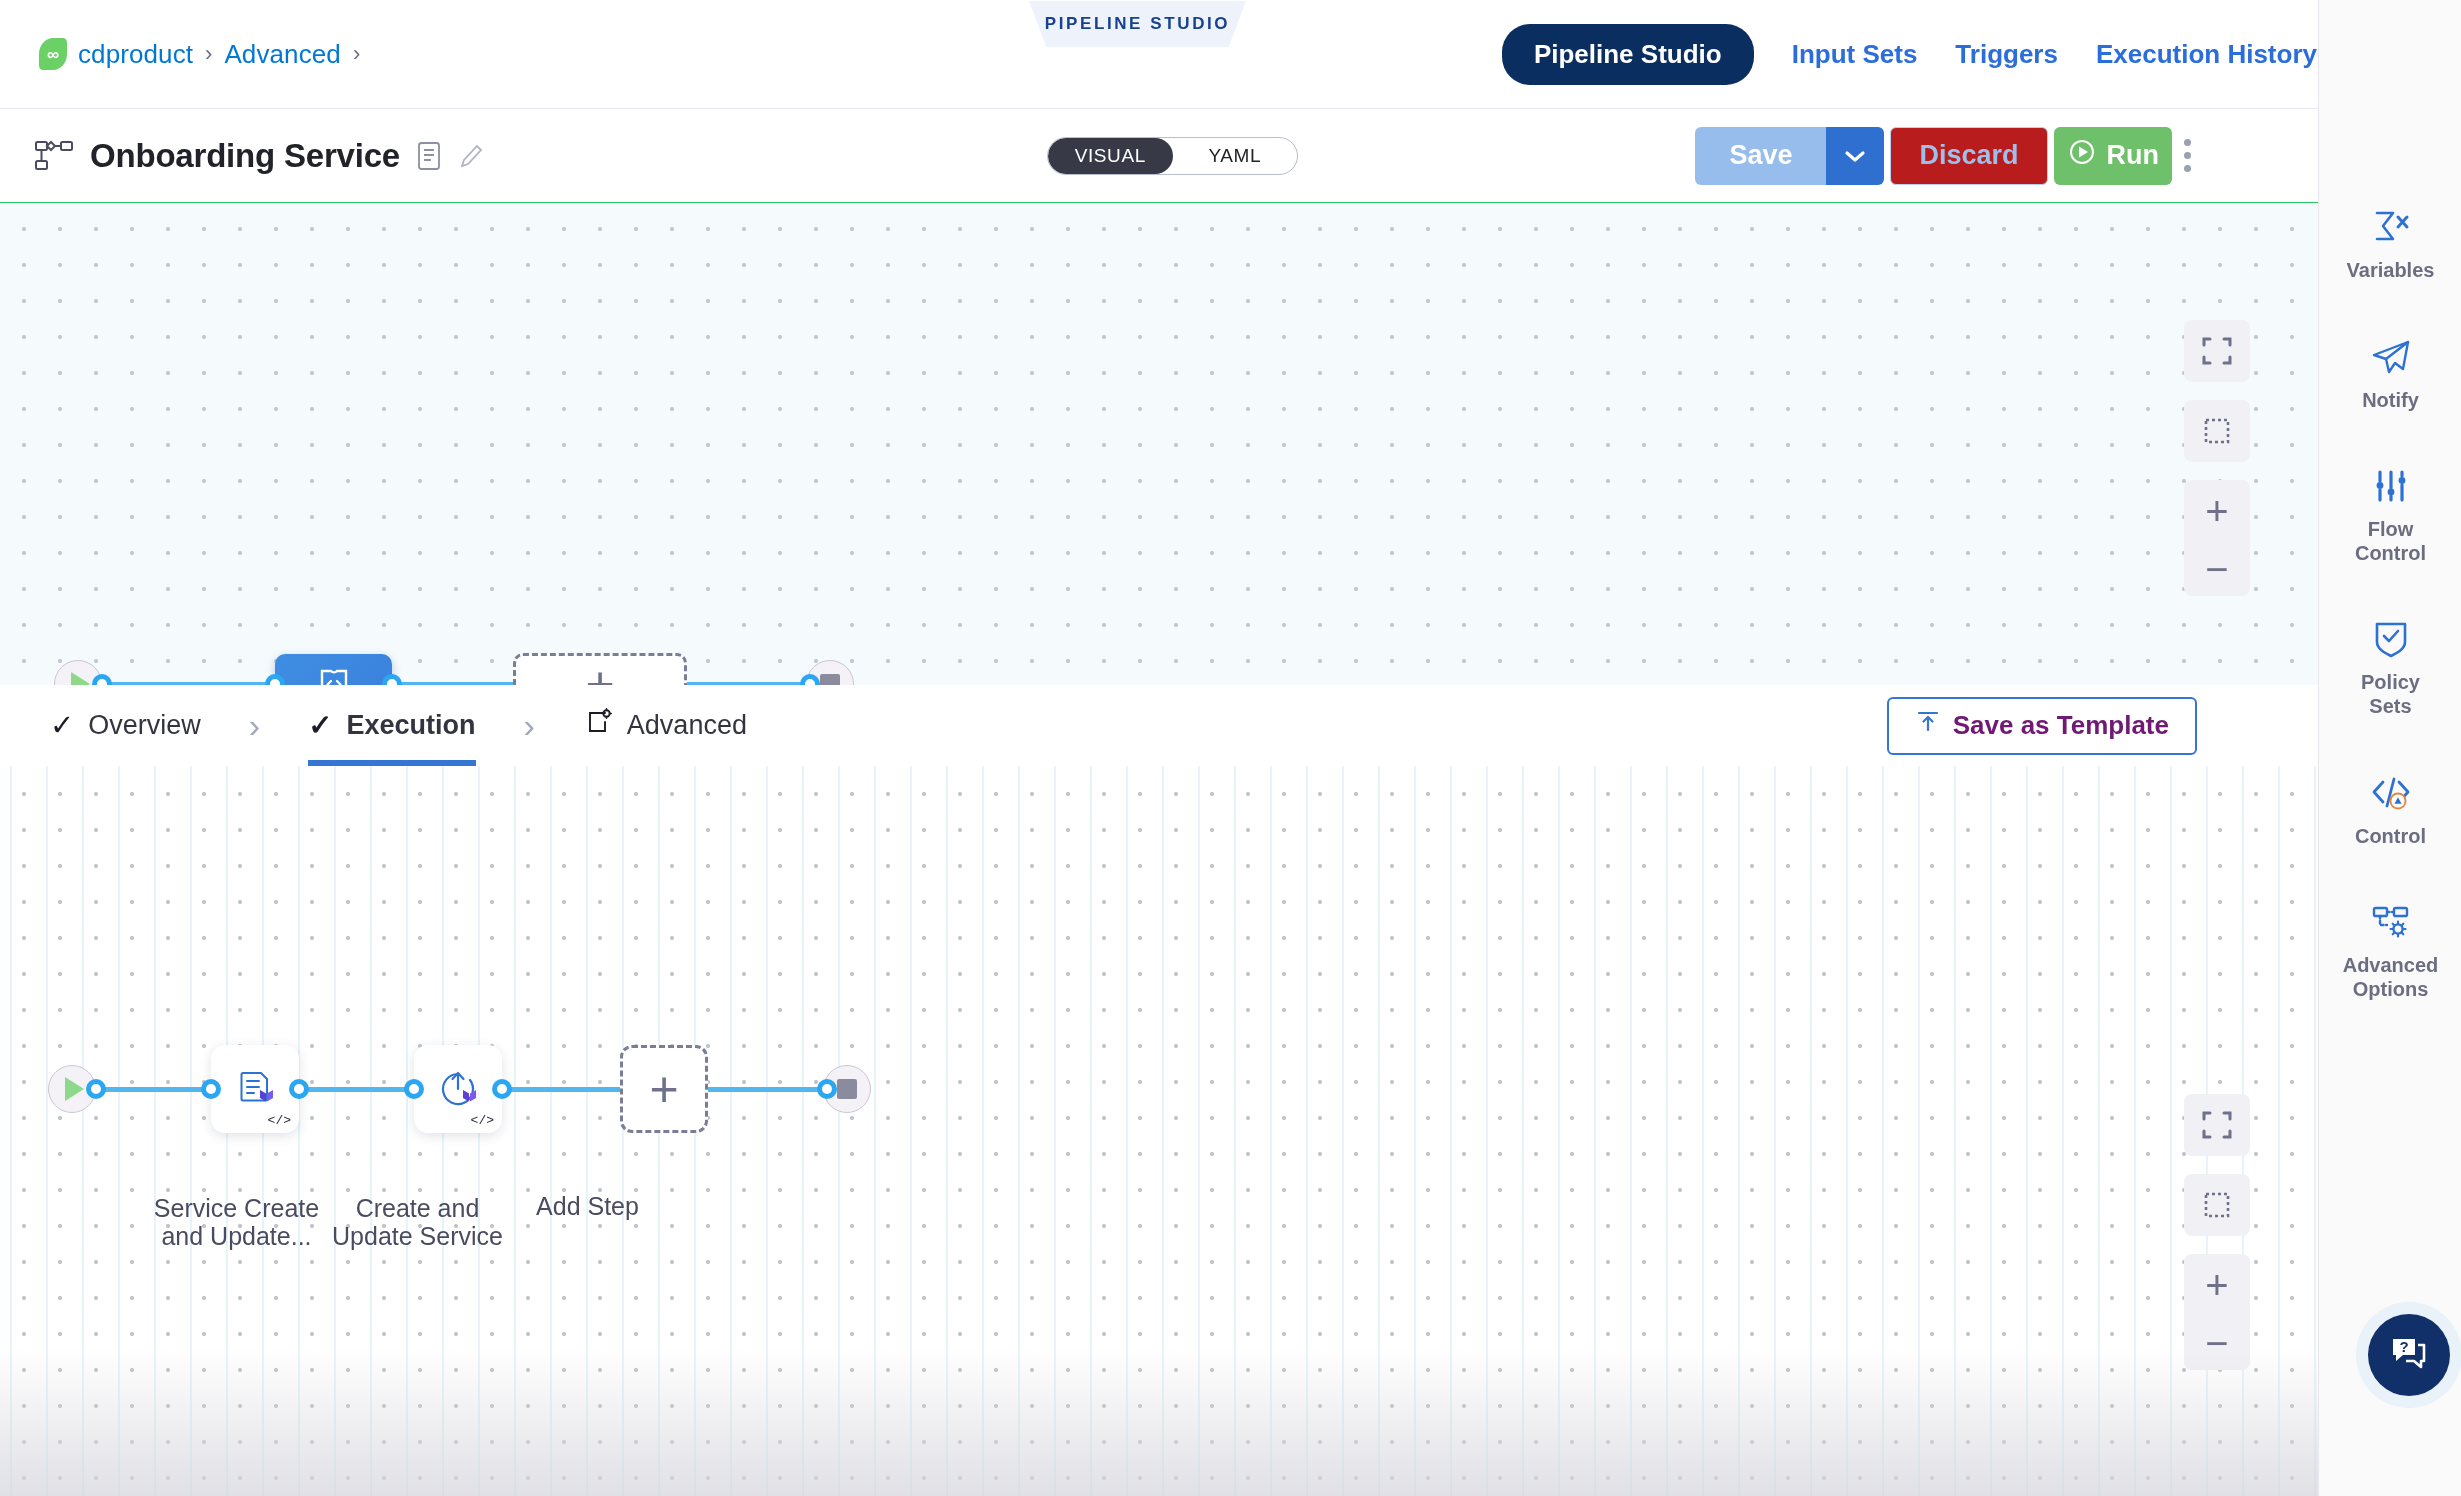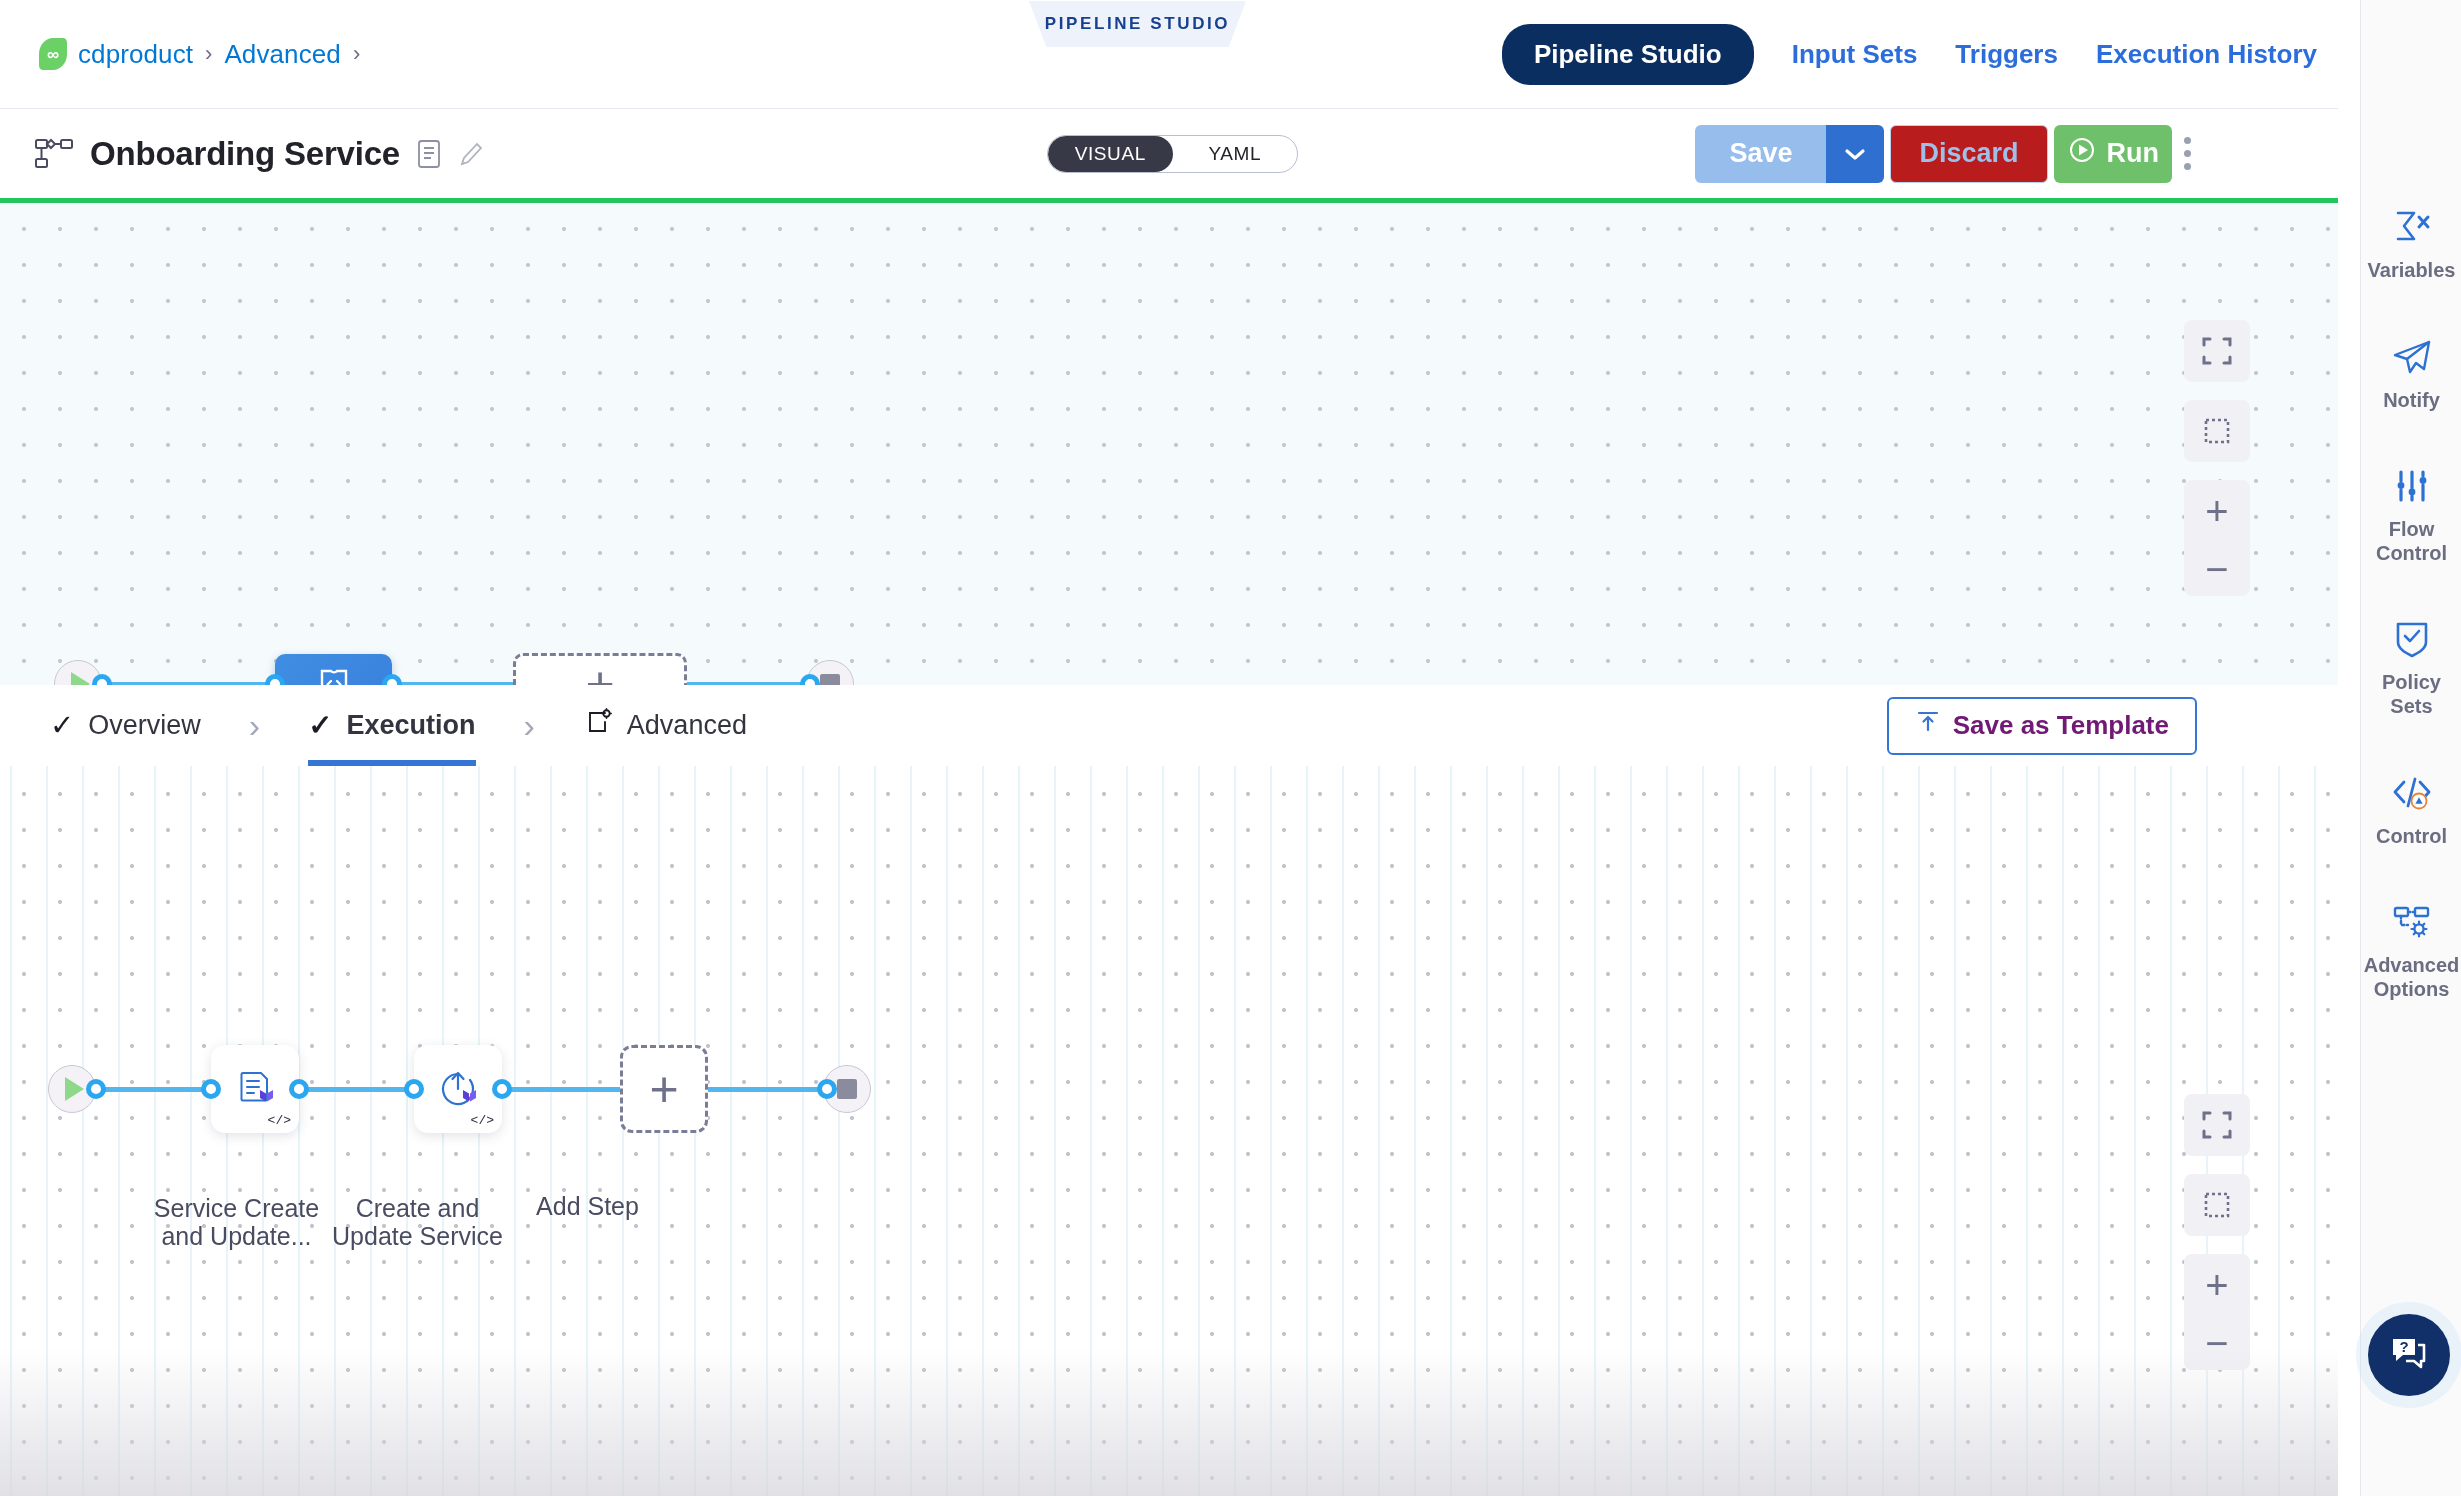--- a/index.html
+++ b/index.html
@@ -58,21 +58,21 @@
     white-space: nowrap;
   }
   .nav-item {
     color: #2a6ddb; font-size: 26px; font-weight: bold;
     cursor: pointer; white-space: nowrap;
   }
 
   
   .title-bar {
     position: absolute; left: 0; top: 109px; width: 2338px; height: 94px;
-    background: #ffffff; border-bottom: 5px solid #22c55e;
+    background: #ffffff; border-bottom: 1px solid #22c55e;
     display: flex; 
   }
   .title-left { display: flex; align-items: center; gap: 16px; padding-left: 34px; }
   .pipeline-icon { width: 40px; height: 34px; }
   .pipeline-title {
     font-size: 33px; font-weight: bold; color: #22222a;
     letter-spacing: -0.2px; white-space: nowrap;
   }
   .title-ic { width: 26px; height: 30px; cursor: pointer; }
 
@@ -213,21 +213,21 @@
   .tab-arrow { color: #a4a7b8; font-size: 34px; font-weight: 300; padding: 0 14px; }
   .btn-save-template {
     position: absolute; right: 141px; top: 50%; transform: translateY(-50%);
     height: 58px; border: 2px solid #3575d3; border-radius: 6px; background: #fff;
     color: #701a75; font-size: 26px; font-weight: bold; padding: 0 26px;
     display: flex; align-items: center; gap: 12px; cursor: pointer; white-space: nowrap;
   }
 
   
   .right-bar {
-    position: absolute; right: 0; top: 0; width: 102px; height: 1496px;
+    position: absolute; right: 0; top: 0; width: 144px; height: 1496px;
     background: #fafafb; border-left: 1px solid #e6e6ec;
     display: flex; flex-direction: column; align-items: center;
     padding-top: 205px; gap: 52px;
   }
   .rail-item {
     width: 109px; display: flex; flex-direction: column; align-items: center; gap: 10px;
     cursor: pointer;
   }
   .rail-ic { height: 44px; display: flex; align-items: center; justify-content: center; position: relative; }
   .rail-label {

